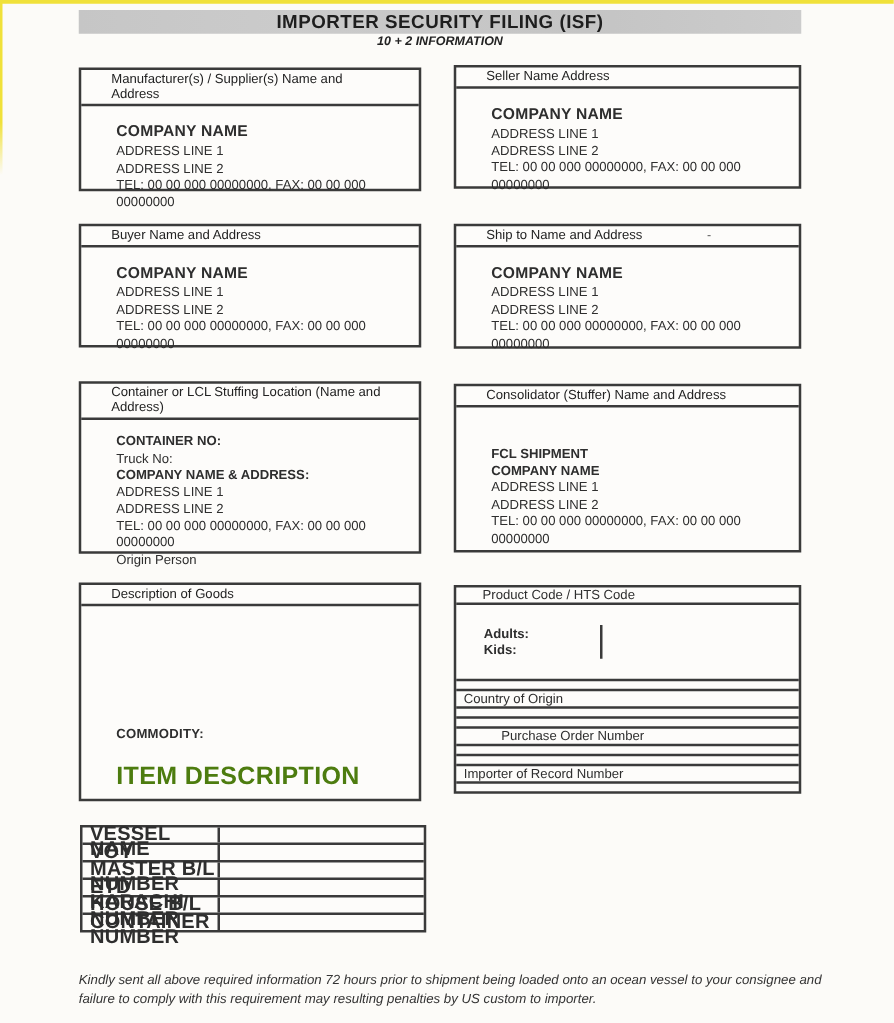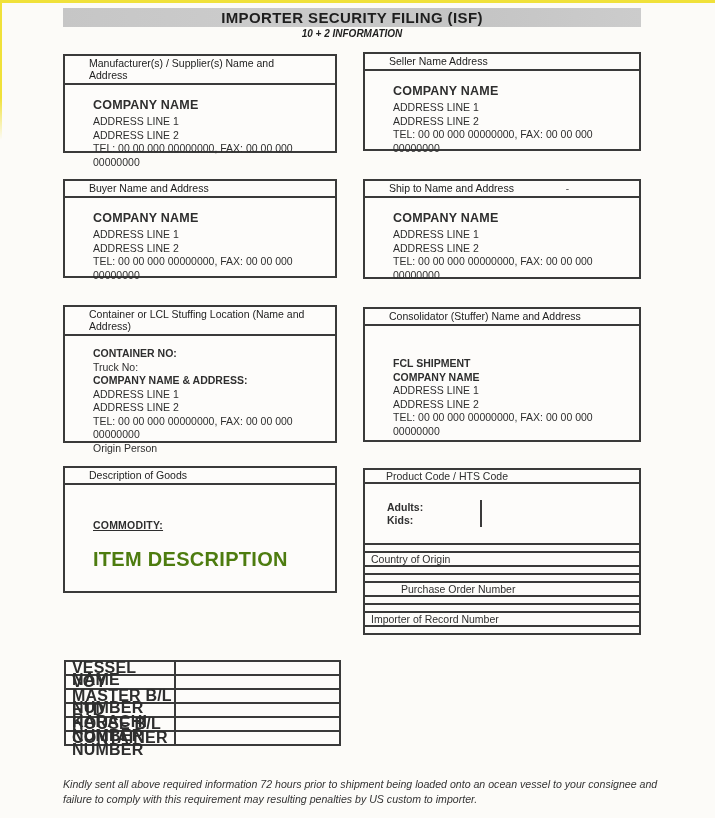--- a/index.html
+++ b/index.html
@@ -42,21 +42,21 @@
   .vtable{position:absolute;border:2px solid #3a3a3a;box-sizing:border-box;background:rgba(255,255,255,.35);}
   .vrow{display:flex;border-bottom:2px solid #3a3a3a;height:12px;}
   .vrow:last-child{border-bottom:none;}
   .vlabel{width:102px;border-right:2px solid #3a3a3a;font-size:16px;font-weight:bold;
     padding:0 0 0 6px;line-height:12px;letter-spacing:.2px;}
   .vvalue{flex:1;}
   .footer-note{
     position:absolute;left:63px;top:777px;width:598px;
     font-size:10.6px;font-style:italic;color:#333;line-height:14.5px;
   }
-  .commodity-label{font-weight:bold;font-size:10.5px;margin-top:32px;letter-spacing:.2px;text-decoration:underline;}
+  .commodity-label{font-weight:bold;font-size:10.5px;margin-top:94px;letter-spacing:.2px;}
   .item-desc{font-weight:bold;font-size:20px;margin-top:17px;letter-spacing:.3px;color:#4d7c0f;}
   .hdr-mark{font-size:10px;color:#555;padding-right:46px;}
 </style>
 </head>
 <body>
 
 <div class="accent-top"></div>
 <div class="accent-left"></div>
 
 <div class="title-bar">IMPORTER SECURITY FILING (ISF)</div>
@@ -132,21 +132,21 @@
   </div>
   <div class="box-body">
     <div class="line bold" style="margin-top:29px;">FCL SHIPMENT</div>
     <div class="line bold">COMPANY NAME</div>
     <div class="line">ADDRESS LINE 1</div>
     <div class="line">ADDRESS LINE 2</div>
     <div class="line">TEL: 00 00 000 00000000, FAX: 00 00 000 00000000</div>
   </div>
 </div>
 
-<div class="box" style="left:63px;top:466px;width:274px;height:127px;">
+<div class="box" style="left:63px;top:466px;width:274px;height:175px;">
   <div class="box-header">
     <span>Description of Goods</span>
   </div>
   <div class="box-body">
     <div class="commodity-label">COMMODITY:</div>
     <div class="item-desc">ITEM DESCRIPTION</div>
   </div>
 </div>
 
 <div class="pstack" style="left:363px;top:468px;width:278px;height:167px;">

